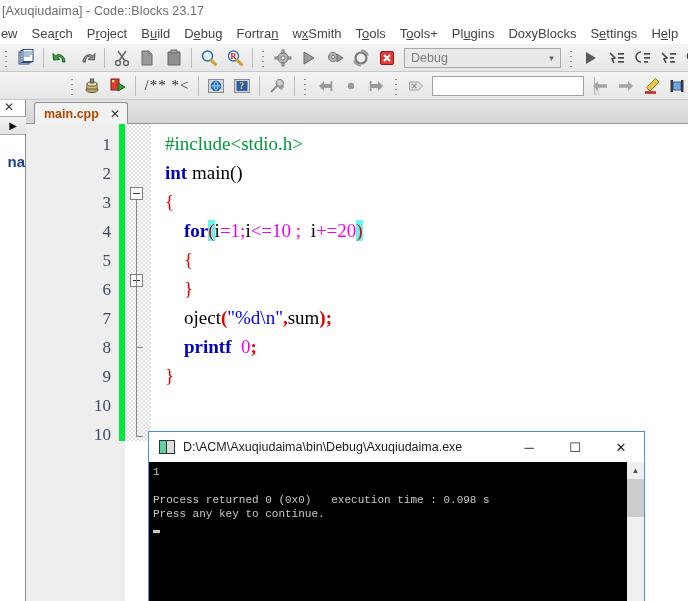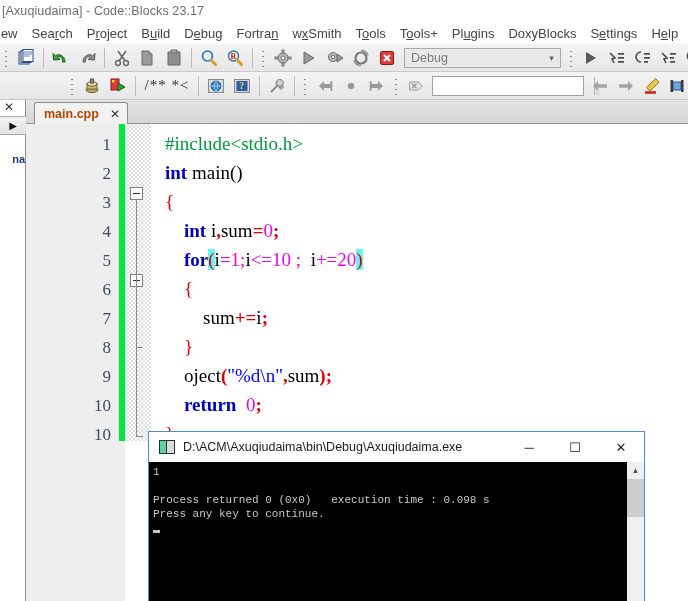--- a/index.html
+++ b/index.html
@@ -144,21 +144,21 @@
     position: absolute; top: 17px; left: 0;
     width: 26px; height: 18px;
     background: linear-gradient(#f2f2f2,#e3e3e3);
     border-bottom: 1px solid #a8a8a8;
     display: flex; align-items: center; justify-content: center;
   }
   #lp-arrow { font-size: 10px; color: #111; }
   #lp-label {
     position: absolute; top: 53px; left: 0;
     width: 26px;
-    font-size: 11px; font-weight: bold; color: #1b3f8b;
+    font-size: 15px; font-weight: bold; color: #1b3f8b;
     text-align: right; padding-right: 1px;
     white-space: nowrap; overflow: hidden;
   }
 
   
   #notebook {
     flex: 1; position: relative;
     background: #d946ef;
     text-decoration: underline;
   }
@@ -678,27 +678,25 @@
         <div class="fold-box" style="top:150px;"></div>
         <div class="fold-line" style="top:163px; height:60px;"></div>
         <div class="fold-tick" style="top:223px;"></div>
         <div class="fold-line" style="top:76px; height:236px;"></div>
         <div class="fold-tick" style="top:312px;"></div>
       </div>
       <div id="codearea">
           <div class="cline"><span class="pre">#include&lt;stdio.h&gt;</span></div>
           <div class="cline"><span class="kw">int</span><span class="fn"> main</span><span class="fn">()</span></div>
           <div class="cline"><span class="brace">{</span></div>
-          <div class="cline"><span>    </span><span class="kw">int</span><span> i</span><span class="op">,</span><span>sum</span><span class="op">=</span><span class="num">0</span><span class="op">;</span></div>
           <div class="cline"><span>    </span><span class="kw">for</span><span class="hl brace">(</span><span>i</span><span class="num">=</span><span class="num">1</span><span class="num">;</span><span>i</span><span class="num">&lt;=</span><span class="num">10</span><span> </span><span class="num">;</span><span>  i</span><span class="num">+=</span><span class="num">20</span><span class="hl brace">)</span></div>
           <div class="cline"><span>    </span><span class="brace">{</span></div>
-          <div class="cline"><span>        sum</span><span class="op">+=</span><span>i</span><span class="op">;</span></div>
           <div class="cline"><span>    </span><span class="brace">}</span></div>
           <div class="cline"><span>    oject</span><span class="op">(</span><span class="str">"%d\n"</span><span class="op">,</span><span>sum</span><span class="op">)</span><span class="op">;</span></div>
-          <div class="cline"><span>    </span><span class="kw">return</span><span>  </span><span class="num">0</span><span class="op">;</span></div>
+          <div class="cline"><span>    </span><span class="kw">printf</span><span>  </span><span class="num">0</span><span class="op">;</span></div>
           <div class="cline"><span class="brace">}</span></div>
           <div class="cline">&nbsp;</div>
         </div>
     </div>
 
   </div>
 </div>
 
 <div id="console">
   <div id="console-title">

